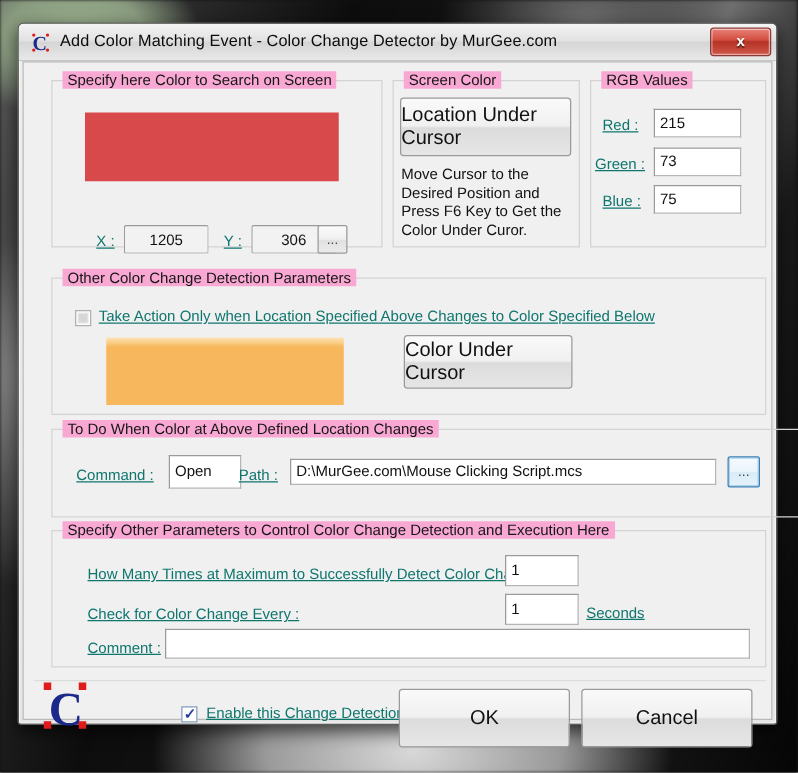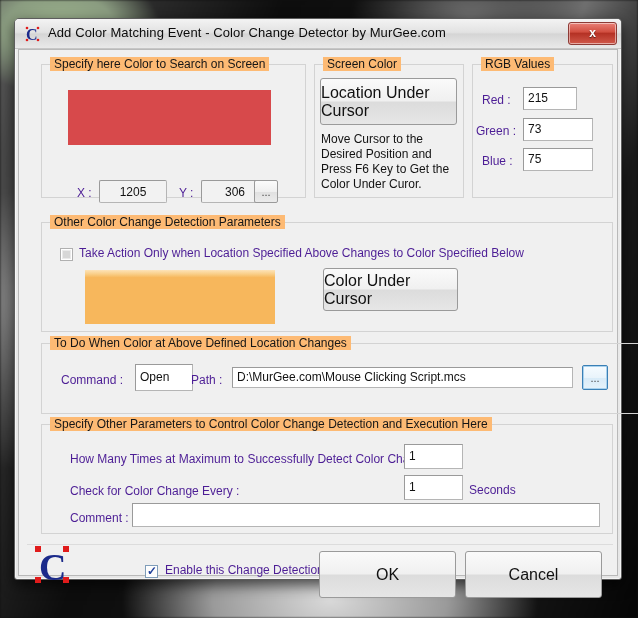--- a/index.html
+++ b/index.html
@@ -62,25 +62,25 @@
 
   
   .group{
     position:absolute;
     border:1px solid #d3d3d3;
     box-sizing:border-box;
     background:transparent;
   }
   .group > .glabel{
     position:absolute;top:-8px;left:8px;
-    background:#fdba74;padding:0 4px;
+    background:#f9a8d4;padding:0 4px;
     font-size:12px;color:#161616;white-space:nowrap;
   }
 
-  .lbl{position:absolute;font-size:12px;color:#4c1d95;white-space:nowrap;}
+  .lbl{position:absolute;font-size:12px;color:#0f766e;white-space:nowrap;text-decoration:underline;}
 
   
   .tbox{
     position:absolute;box-sizing:border-box;
     background:#fff;border:1px solid #b5b5b5;
     border-top-color:#9a9a9a;border-left-color:#9a9a9a;
     font-size:12px;color:#111;
     padding:2px 4px;line-height:16px;
     font-family:"Liberation Sans", sans-serif;
   }
@@ -169,21 +169,21 @@
     <div class="group" style="left:295px;top:14px;width:150px;height:134px;">
       <span class="glabel">Screen Color</span>
     </div>
     <div class="btn" style="left:301px;top:28px;width:137px;height:47px;">Location Under Cursor</div>
     <div class="help" style="left:302px;top:82px;width:140px;">Move Cursor to the Desired Position and Press  F6  Key to Get the Color Under Curor.</div>
 
     <div class="group" style="left:453px;top:14px;width:141px;height:134px;">
       <span class="glabel">RGB Values</span>
     </div>
     <span class="lbl" style="left:463px;top:43px;">Red :</span>
-    <div class="tbox" style="left:504px;top:37px;width:54px;height:23px;">215</div>
+    <div class="tbox" style="left:504px;top:37px;width:70px;height:23px;">215</div>
     <span class="lbl" style="left:457px;top:74px;">Green :</span>
     <div class="tbox" style="left:504px;top:68px;width:70px;height:23px;">73</div>
     <span class="lbl" style="left:463px;top:104px;">Blue :</span>
     <div class="tbox" style="left:504px;top:98px;width:70px;height:23px;">75</div>
 
     <div class="group" style="left:22px;top:172px;width:572px;height:110px;">
       <span class="glabel">Other Color Change Detection Parameters</span>
     </div>
     <div class="cb off" style="left:41px;top:198px;">
       <div class="box"></div>

